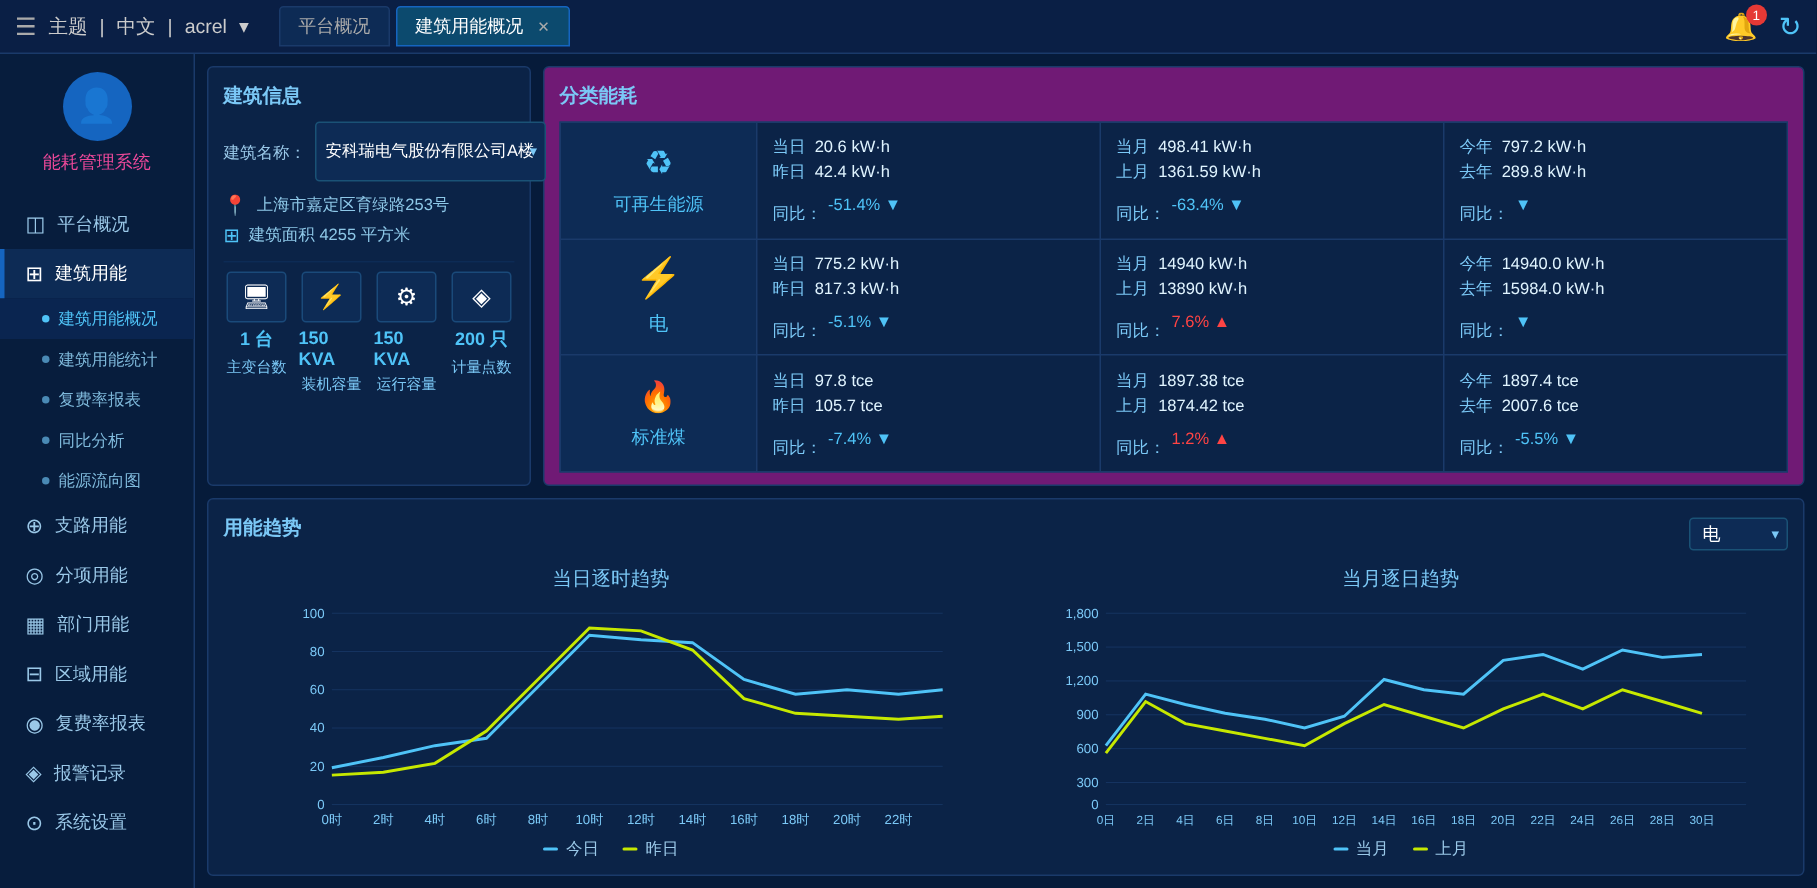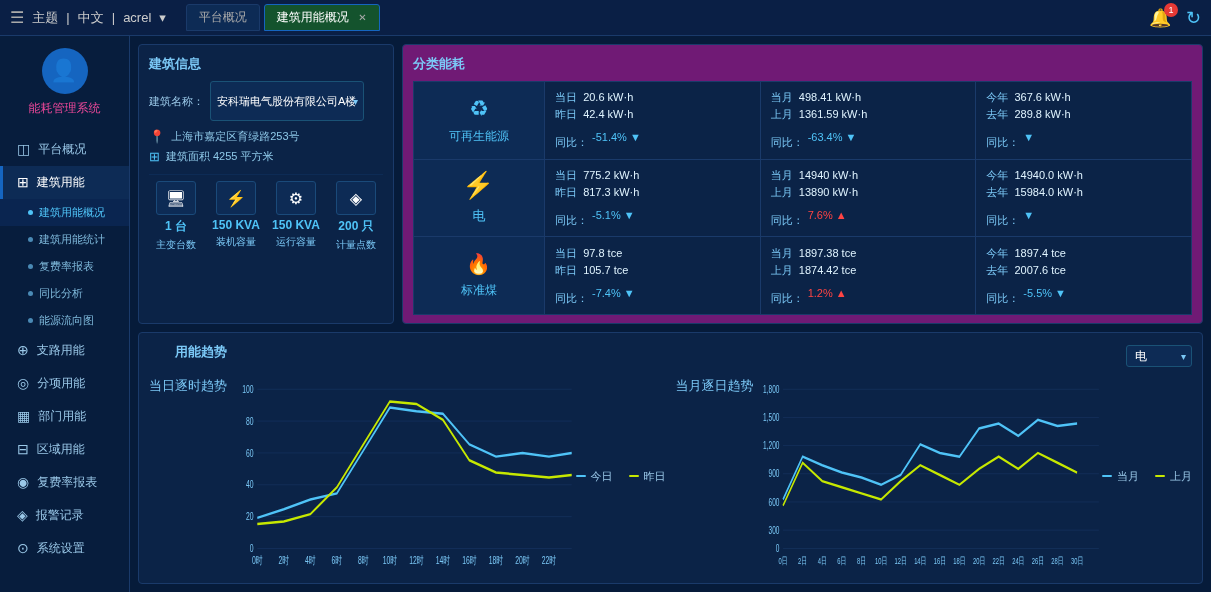--- a/index.html
+++ b/index.html
@@ -38,21 +38,21 @@
     .top-tab {
       padding: 4px 12px;
       border-radius: 3px 3px 0 0;
       font-size: 12px;
       cursor: pointer;
       background: #0D2B55;
       color: #aaa;
       border: 1px solid #1A3A6A;
     }
     .top-tab.active {
-      background: #14532d;
+      background: #0c4a6e;
       color: #fff;
       border-color: #1565C0;
     }
     .top-tab .close-x {
       margin-left: 6px;
       font-size: 10px;
       color: #aaa;
     }
     .top-bar-right {
       margin-left: auto;
@@ -169,21 +169,21 @@
       gap: 8px;
       flex-shrink: 0;
     }
 
     
     .building-info {
       background: #0B2347;
       border: 1px solid #1A3A6A;
       border-radius: 4px;
       padding: 10px;
-      width: 256px;
+      width: 216px;
       flex-shrink: 0;
     }
     .panel-title {
       font-size: 13px;
       color: #7BC8F6;
       margin-bottom: 8px;
       font-weight: bold;
     }
     .building-select-row {
       display: flex;
@@ -300,21 +300,20 @@
       padding: 10px;
       display: flex;
       flex-direction: column;
       overflow: hidden;
     }
     .trend-header {
       display: flex;
       align-items: center;
       justify-content: space-between;
       margin-bottom: 8px;
-      margin-left: 26px;
     }
     .trend-type-select {
       background: #0D2B55;
       border: 1px solid #1A5276;
       color: #fff;
       padding: 3px 20px 3px 8px;
       border-radius: 3px;
       font-size: 12px;
       appearance: none;
       cursor: pointer;
@@ -342,22 +341,23 @@
       border-color: #1565C0;
     }
     .trend-charts {
       display: flex;
       gap: 10px;
       flex: 1;
     }
     .trend-chart-wrap {
       flex: 1;
       display: flex;
-      flex-direction: row;
+      flex-direction: column;
       position: relative;
+      align-items: center;
     }
     .chart-title {
       text-align: center;
       font-size: 13px;
       color: #7BC8F6;
       margin-bottom: 4px;
     }
     .chart-area {
       flex: 1;
       position: relative;
@@ -562,21 +562,21 @@
           </div>
           <div class="energy-cell">
             <div class="energy-row-label">当月 &nbsp;<span style="color:#E0F4FF;">498.41 kW·h</span></div>
             <div class="energy-row-label">上月 &nbsp;<span style="color:#E0F4FF;">1361.59 kW·h</span></div>
             <div class="energy-compare">
               <span class="compare-label">同比：</span>
               <span class="compare-down">-63.4% ▼</span>
             </div>
           </div>
           <div class="energy-cell">
-            <div class="energy-row-label">今年 &nbsp;<span style="color:#E0F4FF;">367.6 kW·h</span></div>
+            <div class="energy-row-label">今年 &nbsp;<span style="color:#E0F4FF;">797.2 kW·h</span></div>
             <div class="energy-row-label">去年 &nbsp;<span style="color:#E0F4FF;">289.8 kW·h</span></div>
             <div class="energy-compare">
               <span class="compare-label">同比：</span>
               <span class="compare-down">▼</span>
             </div>
           </div>
 
           <div class="energy-cell energy-type-cell">
             <span style="font-size:26px;color:#FFD740;">⚡</span>
             <span style="font-size:13px;color:#4FC3F7;">电</span>

